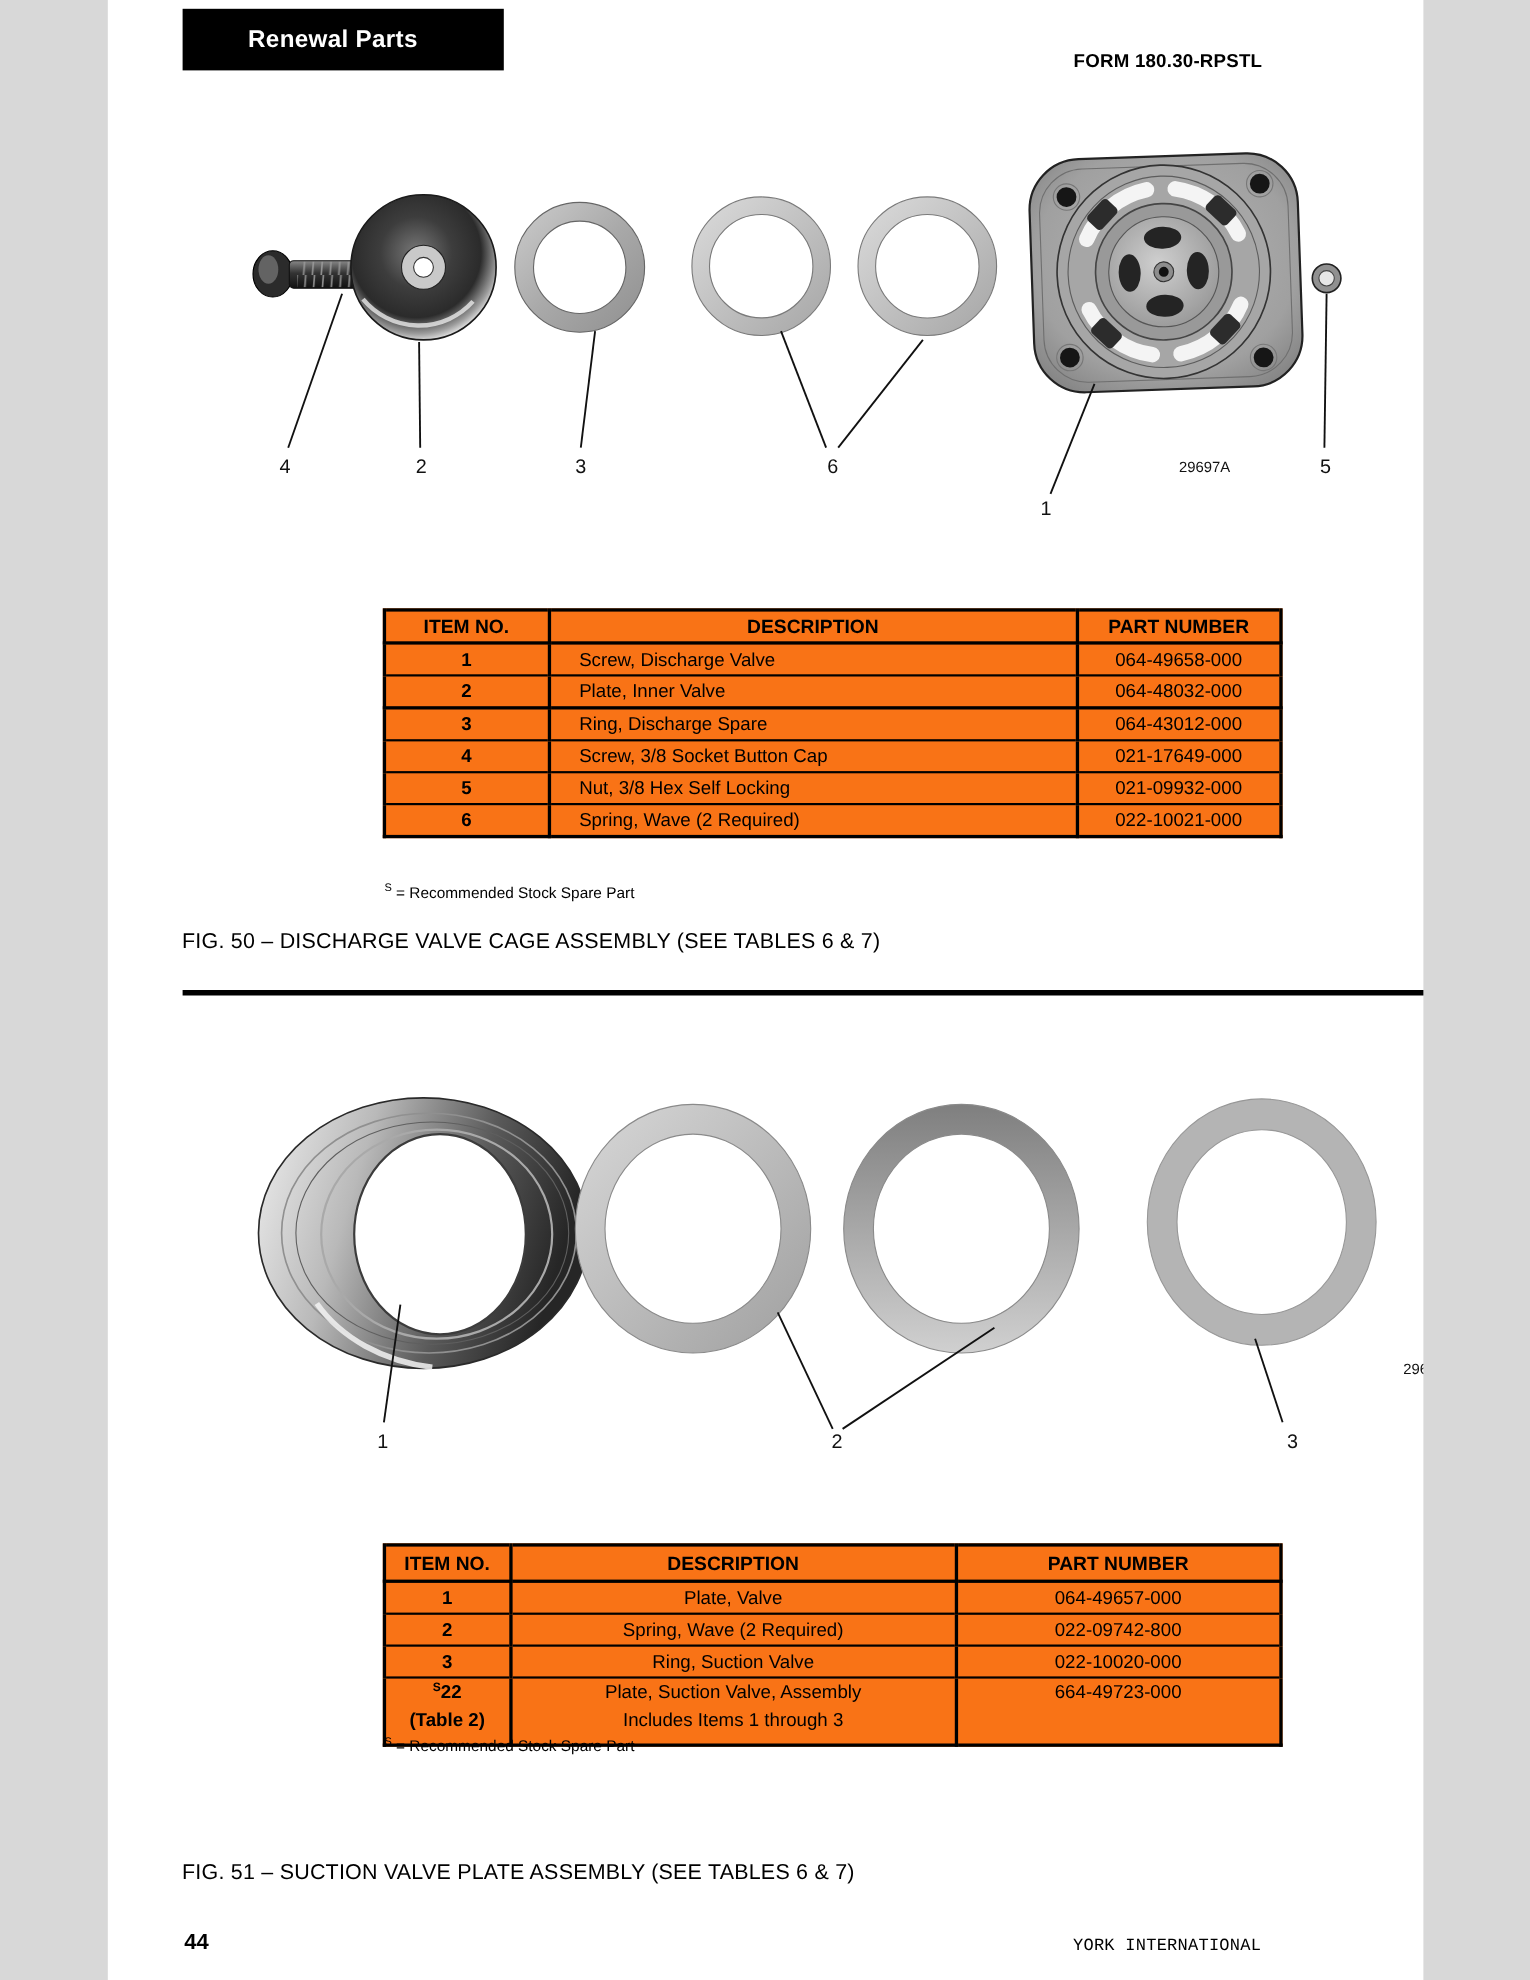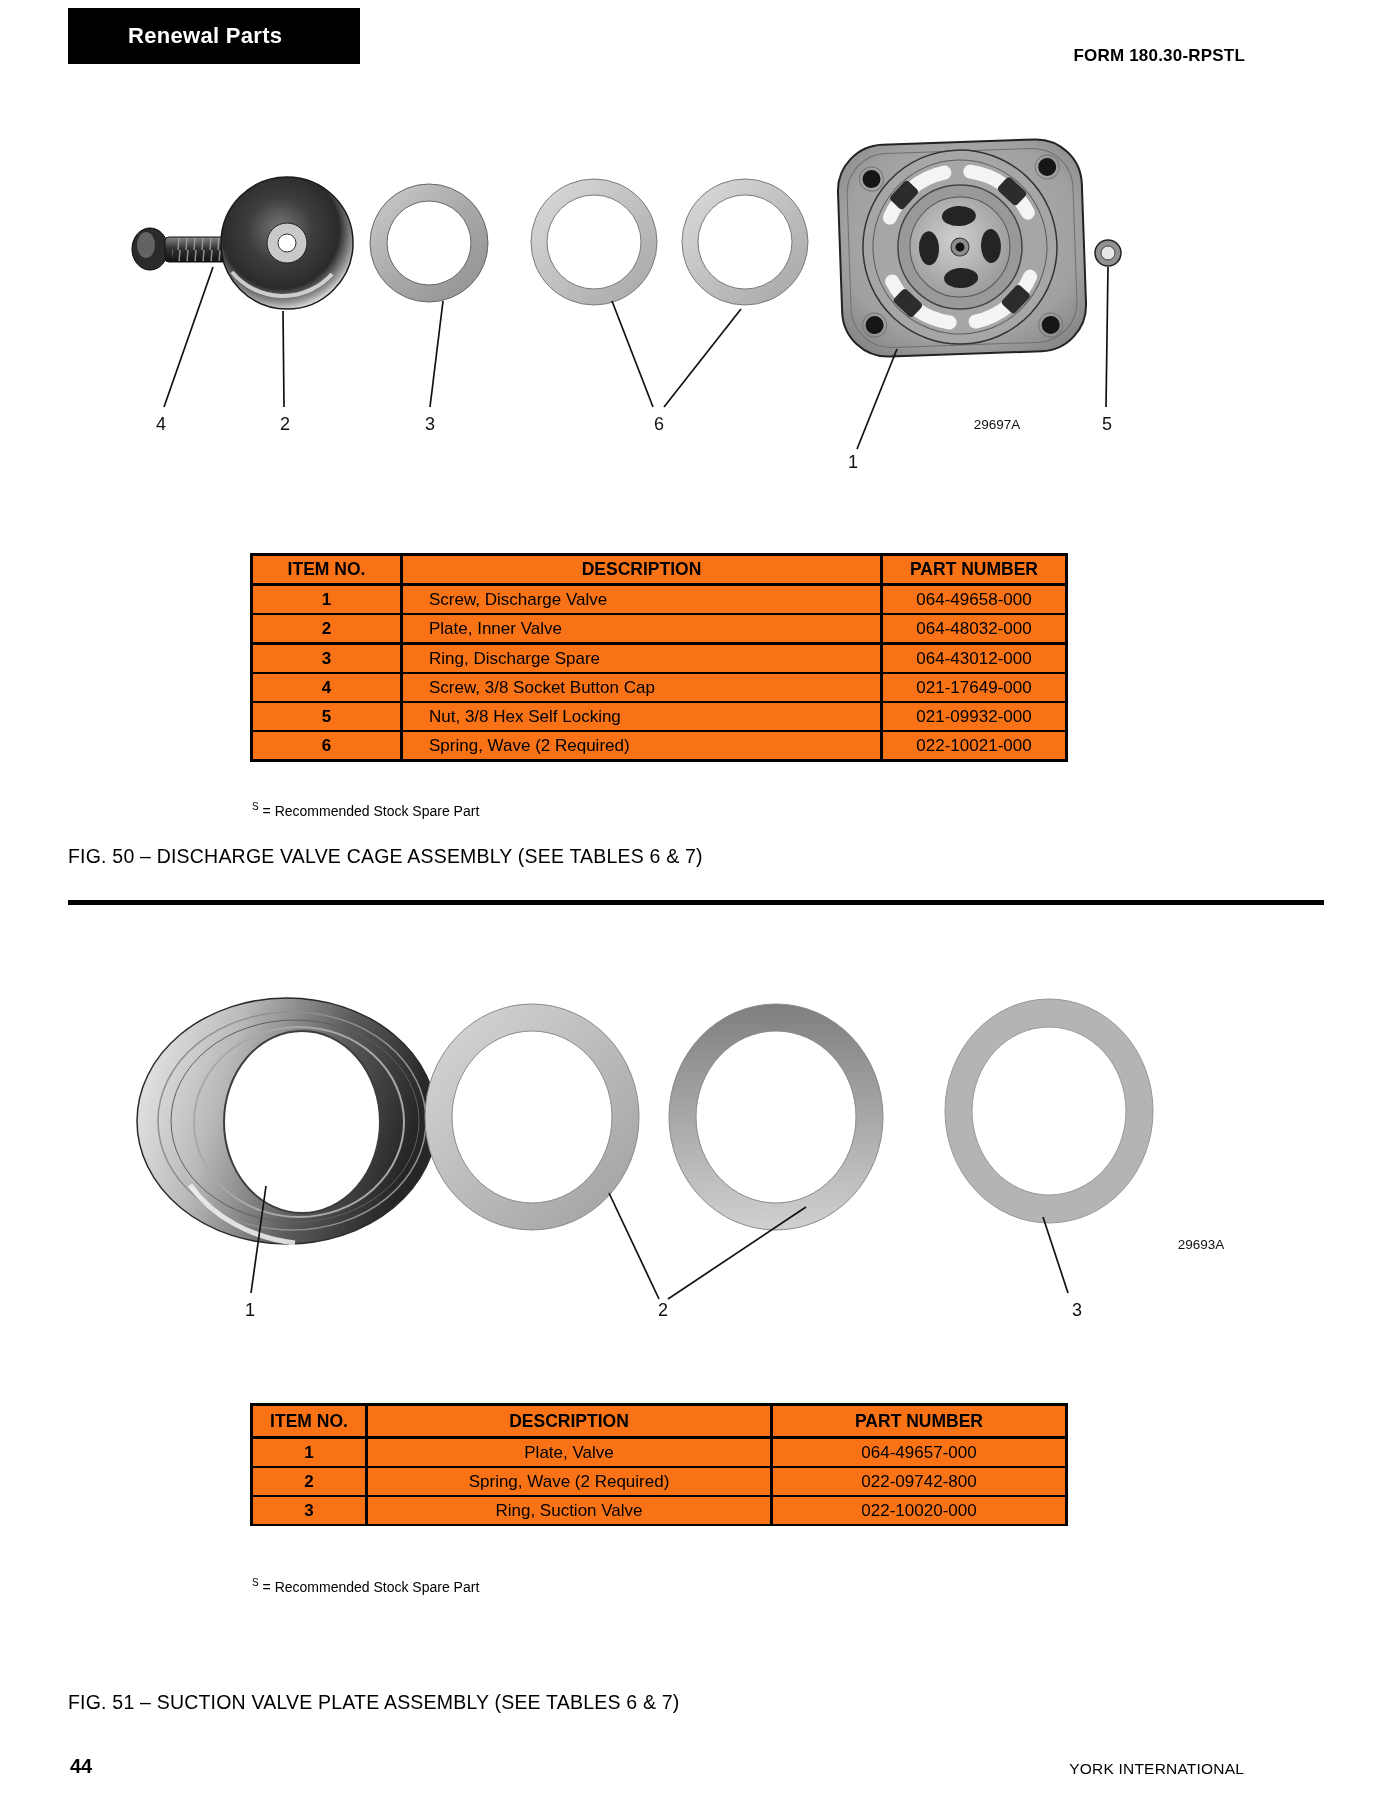--- a/index.html
+++ b/index.html
@@ -1,18 +1,18 @@
 <!DOCTYPE html>
 <html><head>
 <meta charset="utf-8">
 <style>
   html,body{margin:0;padding:0;background:#d8d8d8;}
   .page{
     position:relative;
-    width:1391px;height:1800px;
+    width:1196px;height:1800px;
     margin:0 auto;
     background:#ffffff;
     font-family:"Liberation Sans",sans-serif;
     color:#000;
     overflow:hidden;
   }
   
   .banner{
     position:absolute;left:68px;top:8px;width:292px;height:56px;
     background:#000;color:#fff;display:flex;align-items:center;
@@ -57,21 +57,21 @@
   .footnote sup{font-size:10px;vertical-align:super;line-height:0;}
   #footnote1{top:803px;}
   #footnote2{top:1579px;}
   
   .fig-caption{position:absolute;left:68px;font-size:19.5px;letter-spacing:.2px;}
   #caption50{top:845px;}
   #caption51{top:1691px;}
   .fig-caption b{font-weight:normal;}
   .divider{position:absolute;left:68px;top:900px;width:1256px;height:5px;background:#000;}
   .page-num{position:absolute;left:70px;top:1755px;font-size:20px;font-weight:bold;}
-  .publisher{position:absolute;right:147px;top:1760px;font-size:15.5px;letter-spacing:.2px;}
+  .publisher{position:absolute;right:147px;top:1760px;font-size:15.5px;letter-spacing:.2px;font-family:Liberation Mono, monospace;}
 </style>
 </head>
 <body>
 
 <div class="page">
 
   <div class="banner">
     <span>Renewal Parts</span>
   </div>
   <div class="form-number">FORM 180.30-RPSTL</div>
@@ -314,20 +314,31 @@
       <tr class="thin">
         <td class="item">2</td>
         <td>Spring, Wave (2 Required)</td>
         <td>022-09742-800</td>
       </tr>
       <tr class="thin">
         <td class="item">3</td>
         <td>Ring, Suction Valve</td>
         <td>022-10020-000</td>
       </tr>
+      <tr class="assembly">
+        <td class="item">
+          <div><sup>S</sup><span>22</span></div>
+          <div>(Table 2)</div>
+        </td>
+        <td>
+          <div>Plate, Suction Valve, Assembly</div>
+          <div>Includes Items 1 through 3</div>
+        </td>
+        <td>664-49723-000</td>
+      </tr>
     </tbody>
   </table>
 
   <div class="footnote" id="footnote2">
     <sup>S</sup> <span>= Recommended Stock Spare Part</span>
   </div>
 
   <div class="fig-caption" id="caption51">
     <b>FIG. 51 –</b>
     <span>SUCTION VALVE PLATE ASSEMBLY (SEE TABLES 6 &amp; 7)</span>

